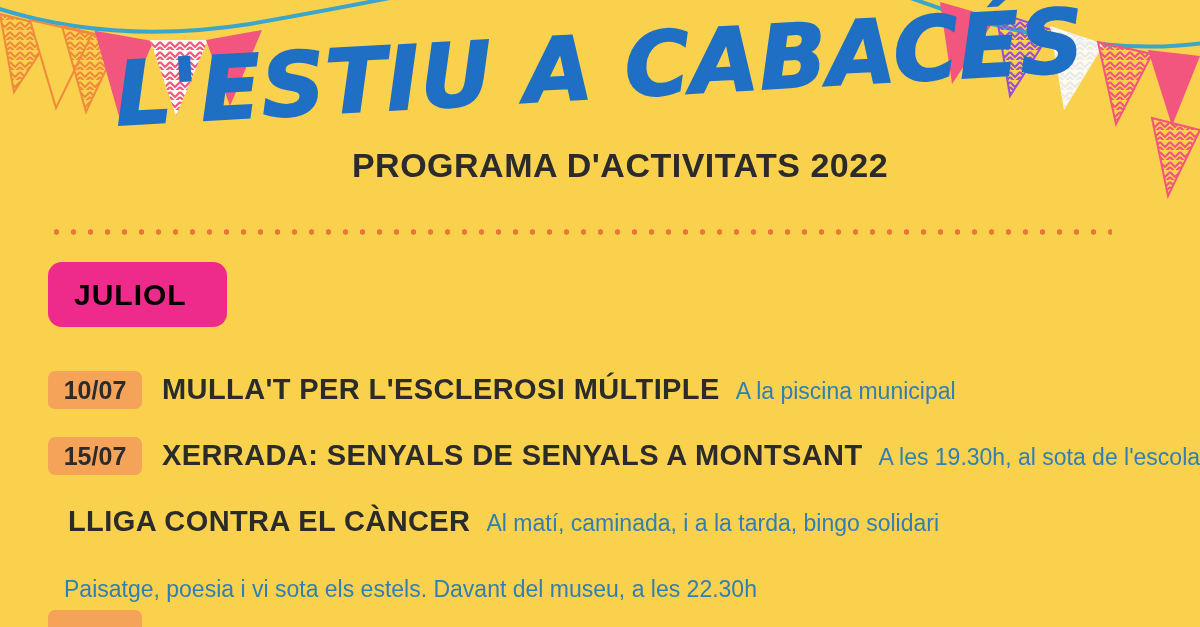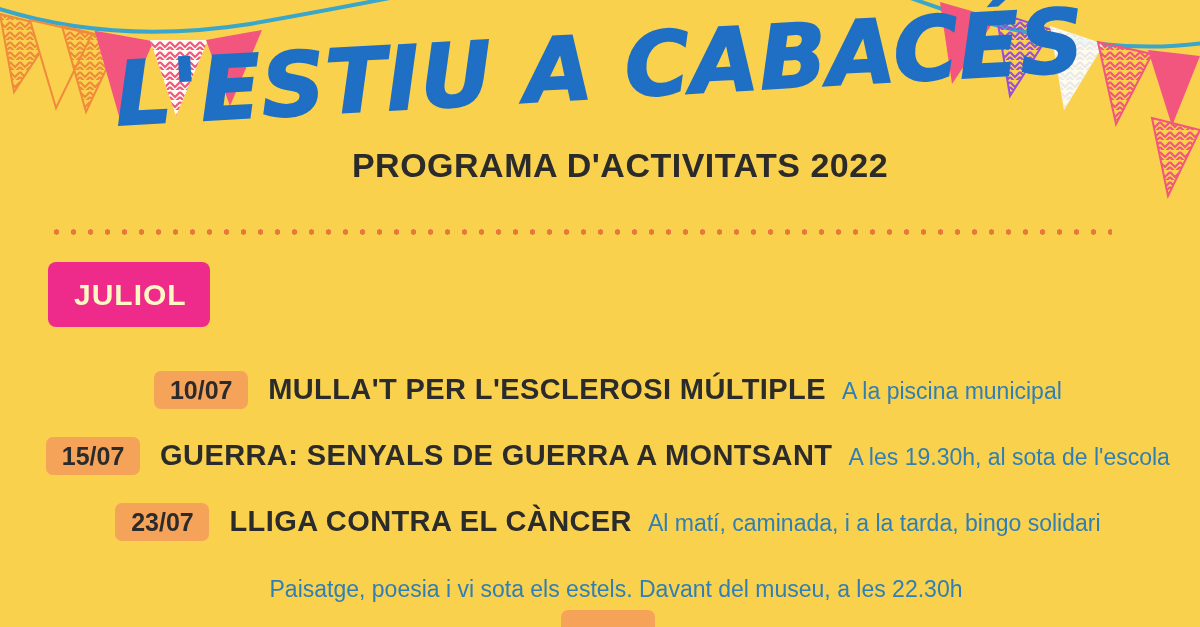--- a/index.html
+++ b/index.html
@@ -75,40 +75,39 @@
     background-size: 17px 8px;
     background-repeat: repeat-x;
   }
 
   
   .month-badge {
     position: absolute;
     top: 262px;
     left: 48px;
     background: #ee2a8a;
-    color: #fef9c3;
+    color: #000000;
     font-weight: bold;
     font-size: 30px;
     letter-spacing: 1px;
-    padding: 16px 23px 15px 26px;
-    border-radius: 8px;
+    padding: 16px 40px 15px 26px;
+    border-radius: 14px;
   }
 
   
   .events {
     position: absolute;
     top: 346px;
     left: 48px;
     width: 1120px;
   }
   .event-row {
     display: flex;
     align-items: baseline;
     height: 66px;
-    justify-content: center;
   }
   .date-chip {
     flex: 0 0 auto;
     width: 94px;
     text-align: center;
     background: #f6a35a;
     color: #2b2b2b;
     font-weight: bold;
     font-size: 25px;
     border-radius: 7px;
@@ -196,26 +195,25 @@
   <div class="events">
 
     <div class="event-row">
       <span class="date-chip">10/07</span>
       <span class="event-title">MULLA'T PER L'ESCLEROSI MÚLTIPLE</span>
       <span class="event-detail">A la piscina municipal</span>
     </div>
 
     <div class="event-row">
       <span class="date-chip">15/07</span>
-      <span class="event-title">GUERRA: SENYALS DE GUERRA A MONTSANT</span>
+      <span class="event-title">XERRADA: SENYALS DE SENYALS A MONTSANT</span>
       <span class="event-detail">A les 19.30h, al sota de l'escola</span>
     </div>
 
     <div class="event-row">
-      <span class="date-chip">23/07</span>
       <span class="event-title">LLIGA CONTRA EL CÀNCER</span>
       <span class="event-detail">Al matí, caminada, i a la tarda, bingo solidari</span>
     </div>
 
     <div class="event-row">
       <span class="event-detail">Paisatge, poesia i vi sota els estels. Davant del museu, a les 22.30h</span>
     </div>
 
     <div class="event-row partial">
       <span class="date-chip"></span>

